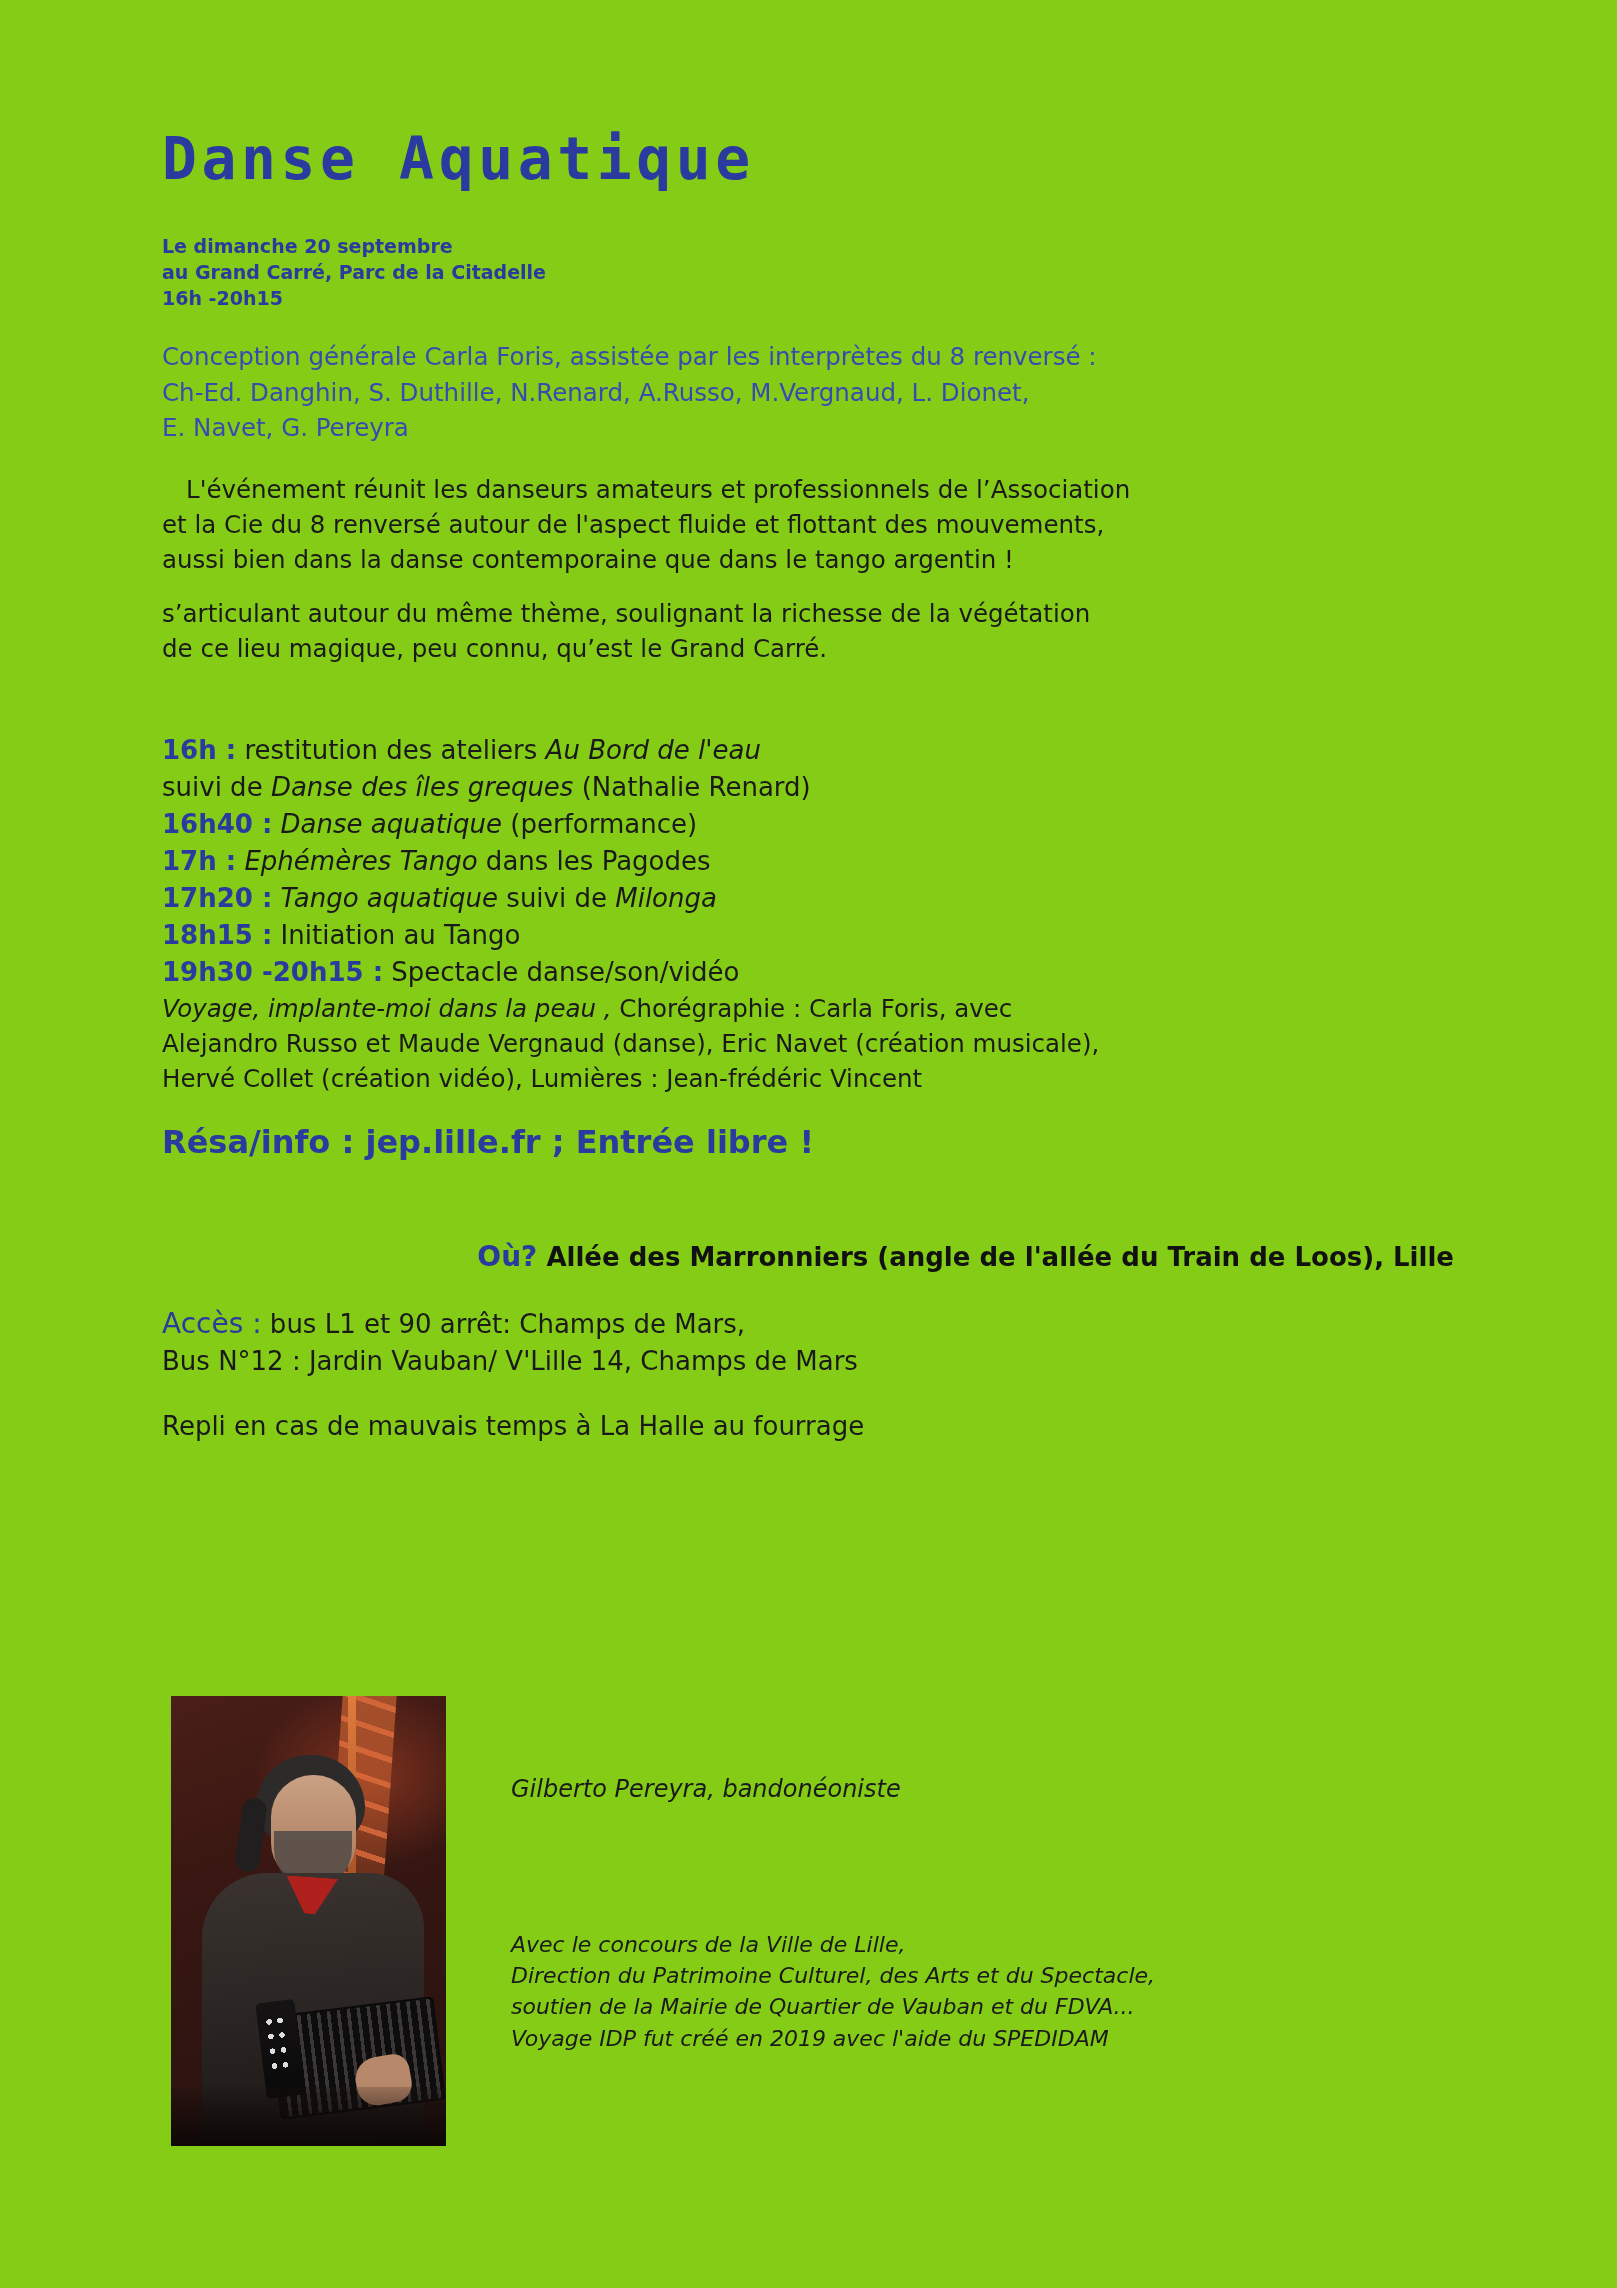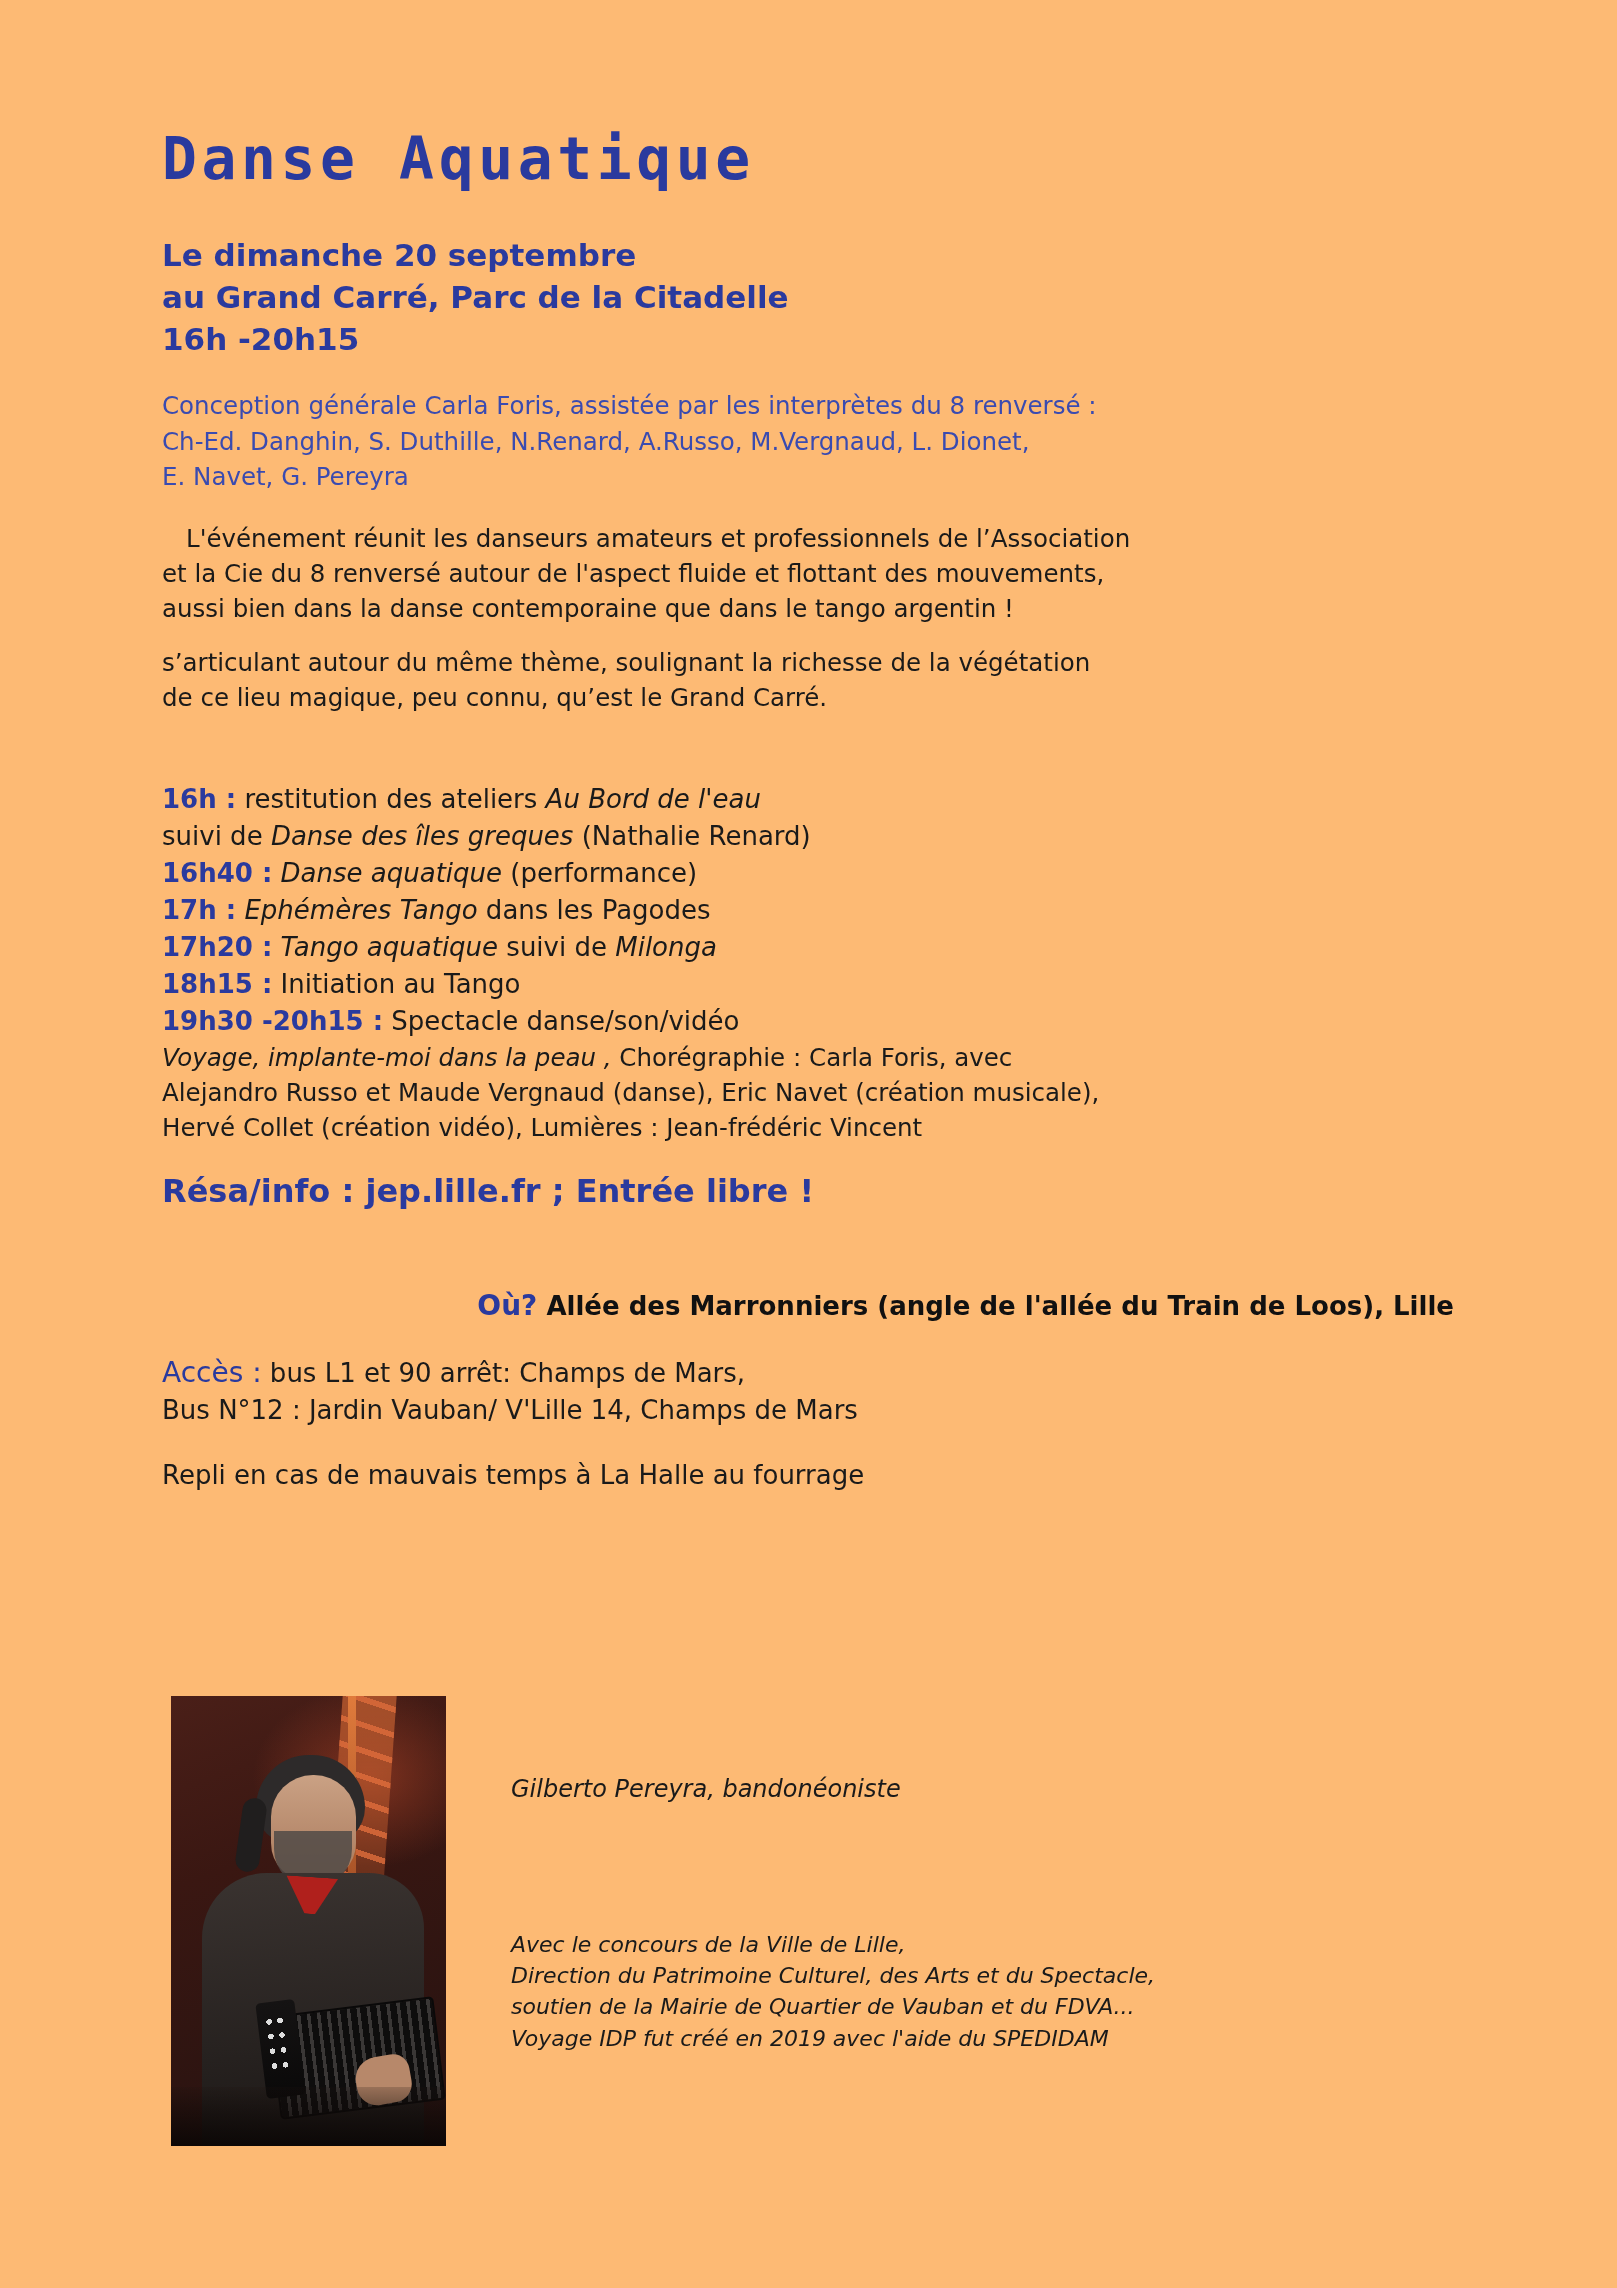--- a/index.html
+++ b/index.html
@@ -13,21 +13,21 @@
     font-family: "DejaVu Sans", sans-serif;
     color: #1a1a1a;
     position: relative;
     overflow: hidden;
   }
   .page {
     position: absolute;
     left: 0; top: 0;
     width: 1618px;
     height: 2289px;
-    background: #fdba74;
+    background: #84cc16;
   }
   .content {
     position: absolute;
     left: 162px;
     top: 129px;
     width: 1292px;
   }
 
   
   .doc-title {
@@ -38,21 +38,21 @@
     letter-spacing: 4.6px;
     line-height: 1.05;
     margin: 0 0 44px 0;
     white-space: nowrap;
   }
 
   
   .headline {
     color: #2a3a9e;
     font-weight: bold;
-    font-size: 31px;
+    font-size: 19px;
     line-height: 1.36;
     margin-bottom: 28px;
   }
   .headline div { white-space: nowrap; }
 
   
   .credits {
     color: #3a4bb0;
     font-size: 24.5px;
     line-height: 1.45;

